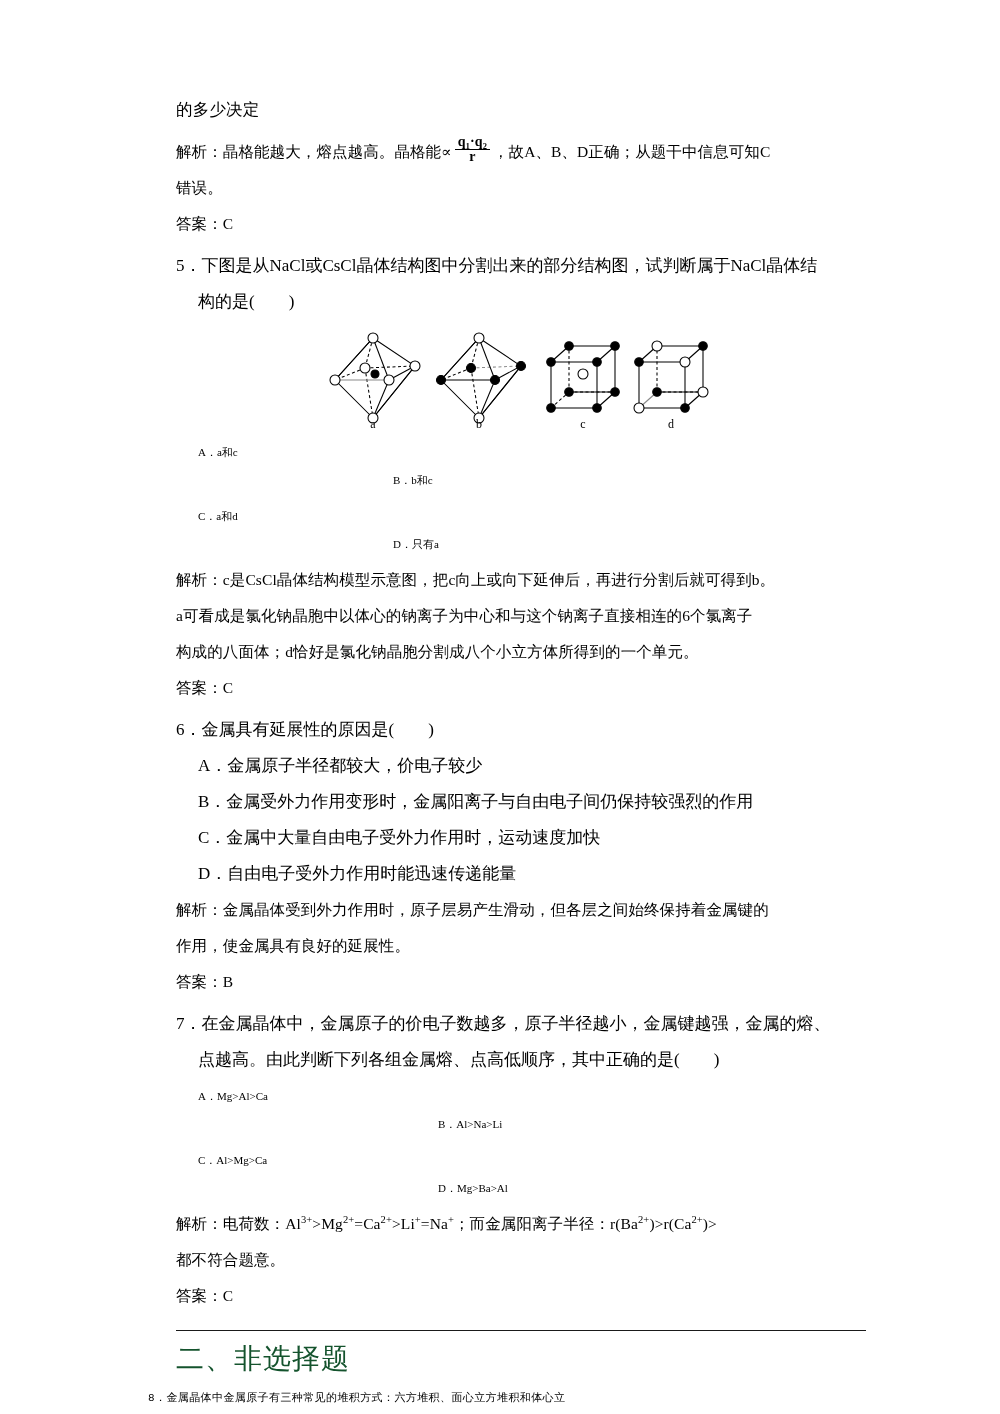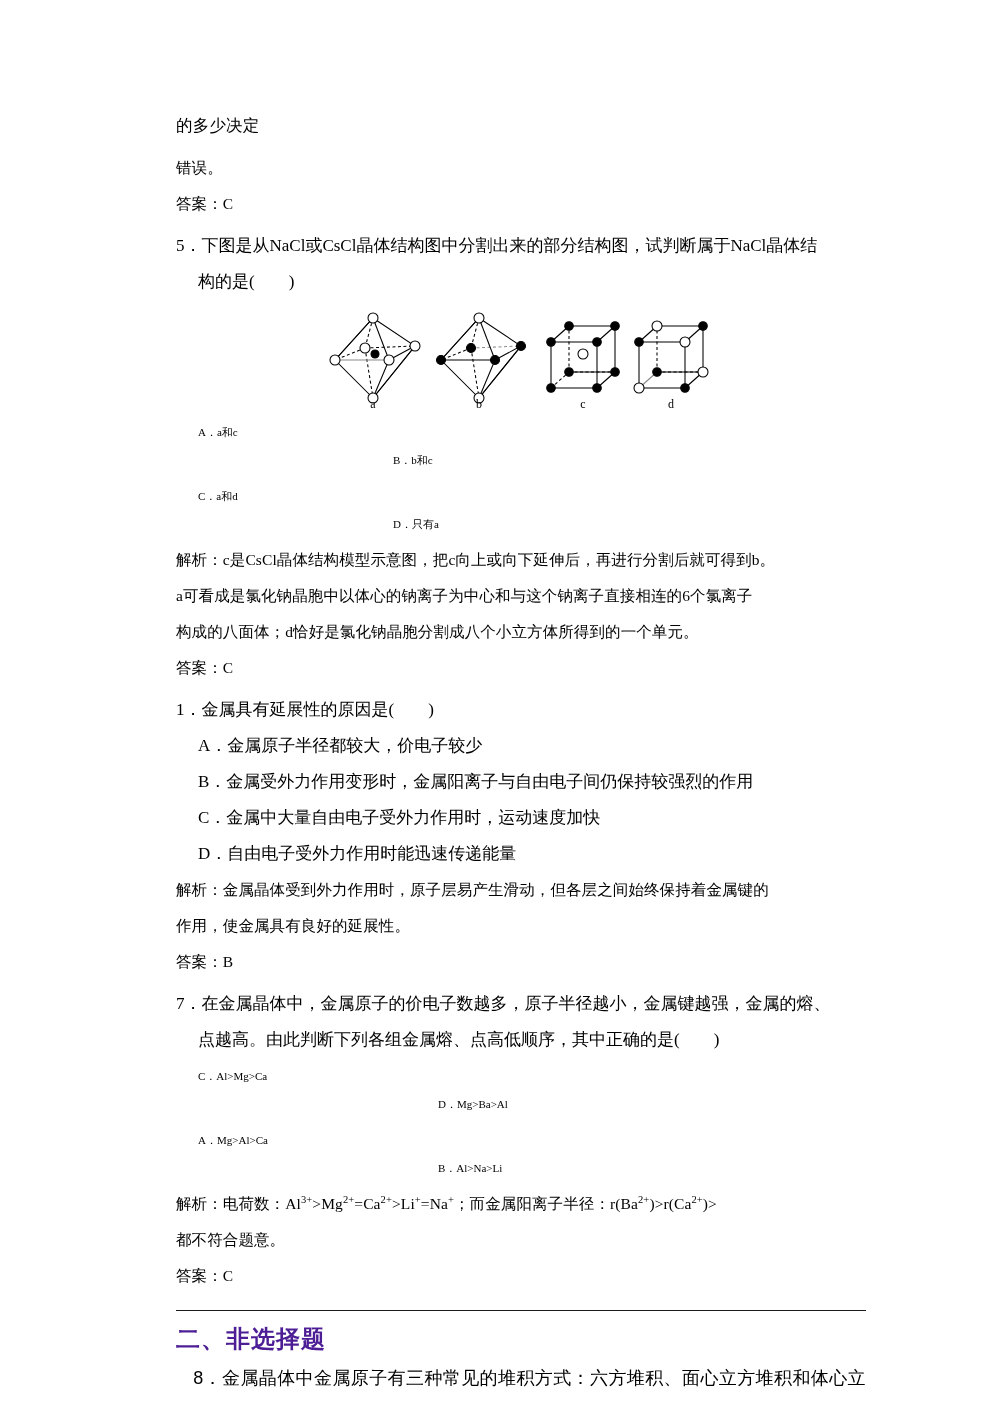--- a/index.html
+++ b/index.html
@@ -18,21 +18,21 @@
   .page {
     position: absolute;
     left: 0; top: 0;
     width: 1000px;
     height: 1414px;
     padding: 0;
   }
   .content {
     position: absolute;
     left: 176px;
-    top: 108px;
+    top: 92px;
     width: 690px;
   }
 
   
   .line {
     font-size: 16.5px;
     line-height: 36px;
     letter-spacing: 0.2px;
     white-space: nowrap;
   }
@@ -95,54 +95,56 @@
 
   
   .section-rule {
     border: 0;
     border-top: 1.2px solid #1a1a1a;
     margin: 16px 0 0 0;
     width: 100%;
   }
   .section-head {
     font-family: "DejaVu Sans", "Liberation Sans", sans-serif;
-    font-weight: 700;
-    font-size: 24px;
+    font-weight: 400;
+    font-size: 28px;
     line-height: 44px;
     letter-spacing: 1px;
     margin-top: 6px;
-    color: #4c1d95;
+    color: #14532d;
   }
   .sans-line {
-    font-family: Liberation Sans, sans-serif;
-    font-size: 18px;
+    font-family: Liberation Mono, monospace;
+    font-size: 11px;
     line-height: 34px;
     letter-spacing: 0.4px;
     margin-left: -28px;
-    text-align: right;
   }
 
   
   .figure {
     margin: 8px 0 2px 0;
     height: 104px;
     position: relative;
   }
   .fig-svg { display: block; margin: 0 auto; }
 </style>
 </head>
 <body>
 
 <div class="page">
   <div class="content">
 
     <div class="line block">的多少决定</div>
 
     <div class="gap-sm"></div>
 
+    <div class="para">
+      <span>解析：晶格能越大，熔点越高。晶格能∝</span><span class="frac"><span class="num">q₁·q₂</span><span class="den">r</span></span><span>，故A、B、D正确；从题干中信息可知C</span>
+    </div>
     <div class="para">错误。</div>
     <div class="para">
       <span>答案：</span><span>C</span>
     </div>
 
     <div class="gap-sm"></div>
 
     <div class="q-line">5．下图是从NaCl或CsCl晶体结构图中分割出来的部分结构图，试判断属于NaCl晶体结</div>
     <div class="q-line indent-hang">构的是(　　)</div>
 
@@ -263,45 +265,45 @@
 
     <div class="para">解析：c是CsCl晶体结构模型示意图，把c向上或向下延伸后，再进行分割后就可得到b。</div>
     <div class="para">a可看成是氯化钠晶胞中以体心的钠离子为中心和与这个钠离子直接相连的6个氯离子</div>
     <div class="para">构成的八面体；d恰好是氯化钠晶胞分割成八个小立方体所得到的一个单元。</div>
     <div class="para">
       <span>答案：</span><span>C</span>
     </div>
 
     <div class="gap-sm"></div>
 
-    <div class="q-line">1．金属具有延展性的原因是(　　)</div>
+    <div class="q-line">6．金属具有延展性的原因是(　　)</div>
     <div class="q-line indent-hang"><span>A．</span><span>金属原子半径都较大，价电子较少</span></div>
     <div class="q-line indent-hang"><span>B．</span><span>金属受外力作用变形时，金属阳离子与自由电子间仍保持较强烈的作用</span></div>
     <div class="q-line indent-hang"><span>C．</span><span>金属中大量自由电子受外力作用时，运动速度加快</span></div>
     <div class="q-line indent-hang"><span>D．</span><span>自由电子受外力作用时能迅速传递能量</span></div>
 
     <div class="para">解析：金属晶体受到外力作用时，原子层易产生滑动，但各层之间始终保持着金属键的</div>
     <div class="para">作用，使金属具有良好的延展性。</div>
     <div class="para">
       <span>答案：</span><span>B</span>
     </div>
 
     <div class="gap-sm"></div>
 
     <div class="q-line">7．在金属晶体中，金属原子的价电子数越多，原子半径越小，金属键越强，金属的熔、</div>
     <div class="q-line indent-hang">点越高。由此判断下列各组金属熔、点高低顺序，其中正确的是(　　)</div>
 
     <div class="opt-row wide">
+      <span class="opt-col-a"><span>A．</span><span>Mg&gt;Al&gt;Ca</span></span>
+      <span class="opt-col-b"><span>B．</span><span>Al&gt;Na&gt;Li</span></span>
+    </div>
+    <div class="opt-row wide">
       <span class="opt-col-a"><span>C．</span><span>Al&gt;Mg&gt;Ca</span></span>
       <span class="opt-col-b"><span>D．</span><span>Mg&gt;Ba&gt;Al</span></span>
     </div>
-    <div class="opt-row wide">
-      <span class="opt-col-a"><span>A．</span><span>Mg&gt;Al&gt;Ca</span></span>
-      <span class="opt-col-b"><span>B．</span><span>Al&gt;Na&gt;Li</span></span>
-    </div>
 
     <div class="para">解析：电荷数：Al<sup class="chg">3+</sup>&gt;Mg<sup class="chg">2+</sup>=Ca<sup class="chg">2+</sup>&gt;Li<sup class="chg">+</sup>=Na<sup class="chg">+</sup>；而金属阳离子半径：r(Ba<sup class="chg">2+</sup>)&gt;r(Ca<sup class="chg">2+</sup>)&gt;</div>
     <div class="para">都不符合题意。</div>
     <div class="para">
       <span>答案：</span><span>C</span>
     </div>
 
     <hr class="section-rule">
     <div class="section-head">二、非选择题</div>
 

